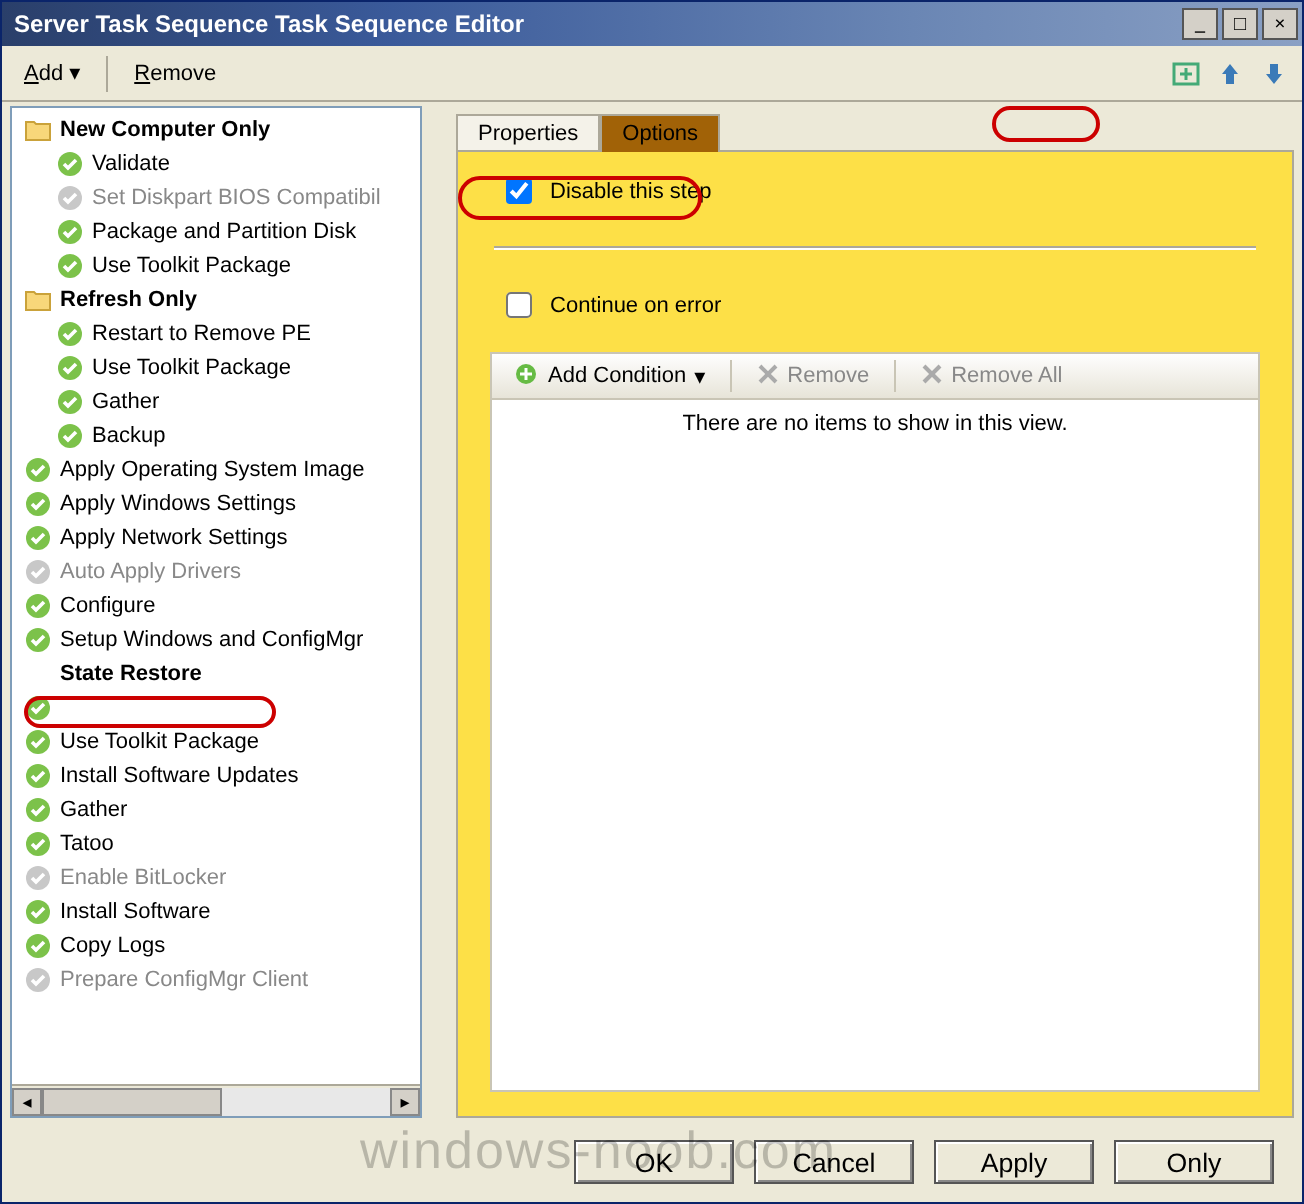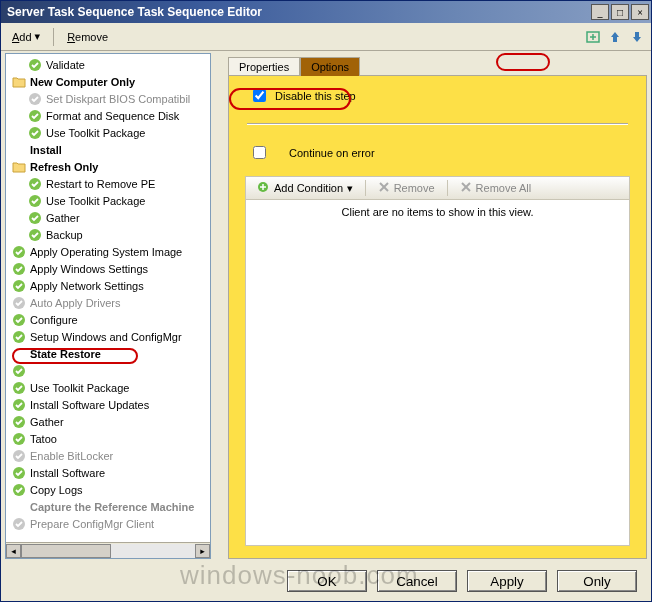--- a/index.html
+++ b/index.html
@@ -142,21 +142,21 @@
     gap: 6px;
     padding: 4px 14px 4px 4px;
   }
   .hr {
     height: 2px;
     border-top: 1px solid #aca899;
     border-bottom: 1px solid #fff;
     margin: 14px 2px 18px 2px;
   }
   .continue-row {
-    display:flex; align-items:center; gap:20px;
+    display:flex; align-items:center; gap:6px;
     margin-bottom: 14px;
     margin-left: 4px;
   }
   .cond-toolbar {
     height: 24px;
     background: linear-gradient(#fefefe,#e7e4d8);
     border: 1px solid #c9c5b5;
     display:flex; align-items:center;
     gap: 8px;
     padding: 0 6px;
@@ -245,73 +245,68 @@
       <svg viewBox="0 0 16 16">
           <path d="M8 13 L4 8 L6 8 L6 3 L10 3 L10 8 L12 8 Z" fill="#3a7ab8"></path>
         </svg>
     </div>
   </div>
 
   <div class="main">
 
     <div class="tree-pane">
       <div class="tree-scroll" id="tree-scroll">
+          <div class="tree-item group">
+            <span style="width: 2px; flex-shrink: 0;"></span>
+            <span class="icon">
+              <svg viewBox="0 0 14 14">
+                <path d="M1 3 L5 3 L6 4 L13 4 L13 12 L1 12 Z" fill="#f8d77a" stroke="#caa23a"></path>
+              </svg>
+            </span>
+            <span class="label">New Computer Only</span>
+          </div>
           <div class="tree-item">
             <span style="width: 18px; flex-shrink: 0;"></span>
             <span class="icon">
               <svg viewBox="0 0 14 14">
                 <circle cx="7" cy="7" r="6" fill="#7cc24a"></circle>
                 <path d="M4 7 L6 9 L10 5" stroke="#fff" stroke-width="1.8" fill="none"></path>
               </svg>
             </span>
             <span class="label">Validate</span>
           </div>
-          <div class="tree-item group">
-            <span style="width: 2px; flex-shrink: 0;"></span>
-            <span class="icon">
-              <svg viewBox="0 0 14 14">
-                <path d="M1 3 L5 3 L6 4 L13 4 L13 12 L1 12 Z" fill="#f8d77a" stroke="#caa23a"></path>
-              </svg>
-            </span>
-            <span class="label">New Computer Only</span>
-          </div>
           <div class="tree-item disabled">
             <span style="width: 18px; flex-shrink: 0;"></span>
             <span class="icon">
               <svg viewBox="0 0 14 14">
                 <circle cx="7" cy="7" r="6" fill="#c8c8c8"></circle>
                 <path d="M4 7 L6 9 L10 5" stroke="#fff" stroke-width="1.8" fill="none"></path>
               </svg>
             </span>
             <span class="label">Set Diskpart BIOS Compatibil</span>
           </div>
           <div class="tree-item">
             <span style="width: 18px; flex-shrink: 0;"></span>
             <span class="icon">
               <svg viewBox="0 0 14 14">
                 <circle cx="7" cy="7" r="6" fill="#7cc24a"></circle>
                 <path d="M4 7 L6 9 L10 5" stroke="#fff" stroke-width="1.8" fill="none"></path>
               </svg>
             </span>
-            <span class="label">Format and Sequence Disk</span>
+            <span class="label">Package and Partition Disk</span>
           </div>
           <div class="tree-item">
             <span style="width: 18px; flex-shrink: 0;"></span>
             <span class="icon">
               <svg viewBox="0 0 14 14">
                 <circle cx="7" cy="7" r="6" fill="#7cc24a"></circle>
                 <path d="M4 7 L6 9 L10 5" stroke="#fff" stroke-width="1.8" fill="none"></path>
               </svg>
             </span>
             <span class="label">Use Toolkit Package</span>
-          </div>
-          <div class="tree-item group">
-            <span style="width: 2px; flex-shrink: 0;"></span>
-            <span class="icon"></span>
-            <span class="label">Install</span>
           </div>
           <div class="tree-item group">
             <span style="width: 2px; flex-shrink: 0;"></span>
             <span class="icon">
               <svg viewBox="0 0 14 14">
                 <path d="M1 3 L5 3 L6 4 L13 4 L13 12 L1 12 Z" fill="#f8d77a" stroke="#caa23a"></path>
               </svg>
             </span>
             <span class="label">Refresh Only</span>
           </div>
@@ -491,25 +486,20 @@
           </div>
           <div class="tree-item">
             <span style="width: 2px; flex-shrink: 0;"></span>
             <span class="icon">
               <svg viewBox="0 0 14 14">
                 <circle cx="7" cy="7" r="6" fill="#7cc24a"></circle>
                 <path d="M4 7 L6 9 L10 5" stroke="#fff" stroke-width="1.8" fill="none"></path>
               </svg>
             </span>
             <span class="label">Copy Logs</span>
-          </div>
-          <div class="tree-item group disabled">
-            <span style="width: 2px; flex-shrink: 0;"></span>
-            <span class="icon"></span>
-            <span class="label">Capture the Reference Machine</span>
           </div>
           <div class="tree-item disabled">
             <span style="width: 2px; flex-shrink: 0;"></span>
             <span class="icon">
               <svg viewBox="0 0 14 14">
                 <circle cx="7" cy="7" r="6" fill="#c8c8c8"></circle>
                 <path d="M4 7 L6 9 L10 5" stroke="#fff" stroke-width="1.8" fill="none"></path>
               </svg>
             </span>
             <span class="label">Prepare ConfigMgr Client</span>
@@ -575,21 +565,21 @@
               <svg width="12" height="12" viewBox="0 0 12 12">
                   <line x1="2" y1="2" x2="10" y2="10" stroke="#aaa" stroke-width="2"></line>
                   <line x1="10" y1="2" x2="2" y2="10" stroke="#aaa" stroke-width="2"></line>
                 </svg>
             </span>
             <span>Remove All</span>
           </div>
         </div>
 
         <div class="list-area">
-          <span>Client are no items to show in this view.</span>
+          <span>There are no items to show in this view.</span>
         </div>
 
       </div>
     </div>
 
   </div>
 
   <div class="button-bar">
     <button class="btn3d">OK</button>
     <button class="btn3d">Cancel</button>

